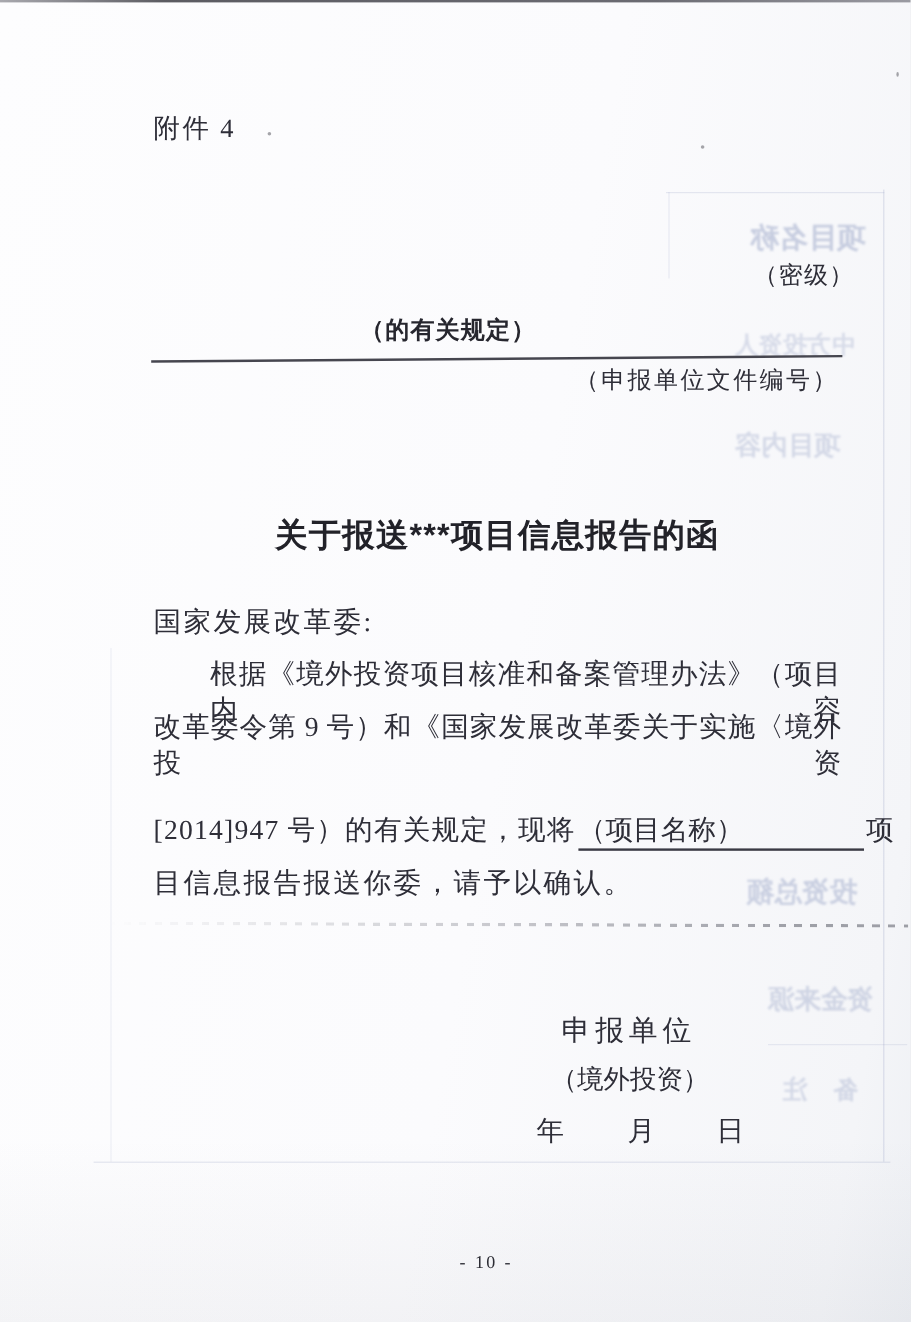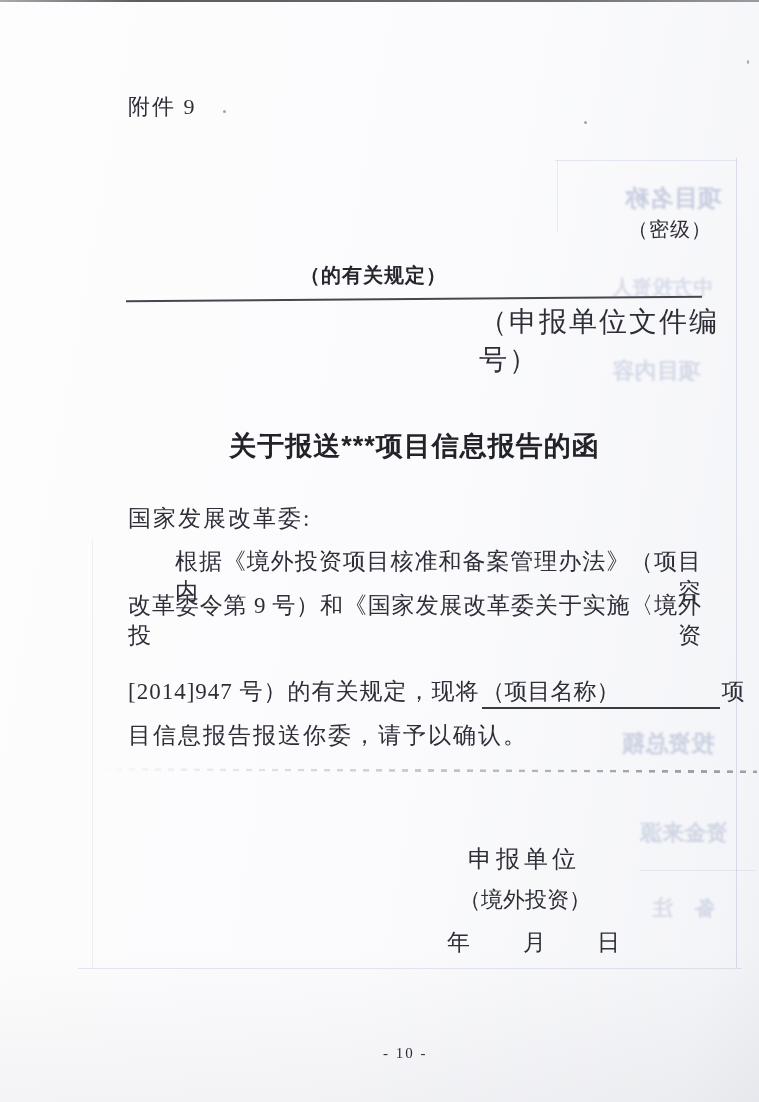--- a/index.html
+++ b/index.html
@@ -31,21 +31,21 @@
     mask-image:linear-gradient(90deg,transparent 0%,rgba(0,0,0,.35) 30%,#000 85%);
     transform:rotate(.2deg);}
 
   
   .attachment{position:absolute;left:128px;top:92px;font-size:22px;letter-spacing:2px;}
   .classification{position:absolute;left:628px;top:216px;font-size:20px;letter-spacing:1px;}
   .letterhead{position:absolute;left:300px;top:262px;font-size:20px;letter-spacing:1px;
     font-family:"Liberation Sans","DejaVu Sans",sans-serif;font-weight:700;color:#26262e;}
   .letterhead-line{position:absolute;left:126px;top:298px;width:576px;height:2px;
     background:#46464f;transform:rotate(-.45deg);}
-  .doc-number{position:absolute;left:479px;top:303px;font-size:28px;letter-spacing:2px;}
+  .doc-number{position:absolute;left:479px;top:303px;font-size:20px;letter-spacing:2px;}
   .doc-title{position:absolute;left:128px;top:428px;width:573px;margin:0;
     text-align:center;font-size:27px;letter-spacing:1px;
     font-family:"Liberation Sans","DejaVu Sans",sans-serif;font-weight:700;color:#222229;}
 
   .bline{position:absolute;left:128px;width:573px;font-size:23px;line-height:30px;
     box-sizing:border-box;white-space:nowrap;}
   .just{text-align:justify;text-align-last:justify;white-space:normal;}
   .indent{padding-left:47px;}
   .flexline{display:flex;align-items:baseline;white-space:nowrap;}
   .blank{flex:1;border-bottom:2px solid #3a3a44;text-align:left;
@@ -76,21 +76,21 @@
   <div class="ghost-line" style="left:78px;top:968px;width:664px;height:1px;opacity:.25;"></div>
   <div class="smudge" style="left:90px;top:769px;width:667px;"></div>
 
   <div class="ghost-text" style="left:625px;top:182px;font-size:24px;opacity:.45;">项目名称</div>
   <div class="ghost-text" style="left:612px;top:274px;font-size:20px;opacity:.30;">中方投资人</div>
   <div class="ghost-text" style="left:612px;top:356px;font-size:22px;opacity:.33;">项目内容</div>
   <div class="ghost-text" style="left:622px;top:728px;font-size:23px;opacity:.42;">投资总额</div>
   <div class="ghost-text" style="left:640px;top:818px;font-size:22px;opacity:.36;">资金来源</div>
   <div class="ghost-text" style="left:652px;top:894px;font-size:21px;opacity:.32;">备　注</div>
 
-  <div class="attachment">附件 9</div>
+  <div class="attachment">附件 4</div>
   <div class="classification">（密级）</div>
   <div class="letterhead">（的有关规定）</div>
   <div class="letterhead-line"></div>
   <div class="doc-number">（申报单位文件编号）</div>
 
   <h1 class="doc-title">关于报送***项目信息报告的函</h1>
 
   <div class="bline" style="top:504px;letter-spacing:2px;">国家发展改革委:</div>
   <div class="bline just indent" style="top:547px;">根据《境外投资项目核准和备案管理办法》（项目内容</div>
   <div class="bline just" style="top:591px;">改革委令第 9 号）和《国家发展改革委关于实施〈境外投资</div>

